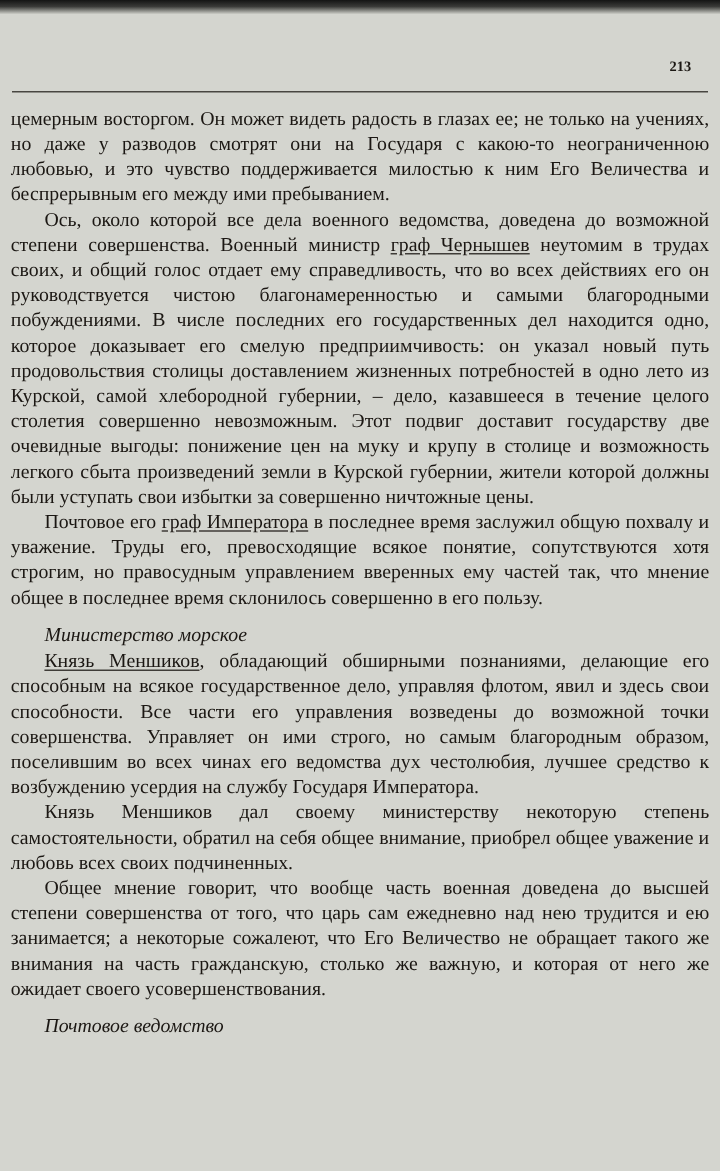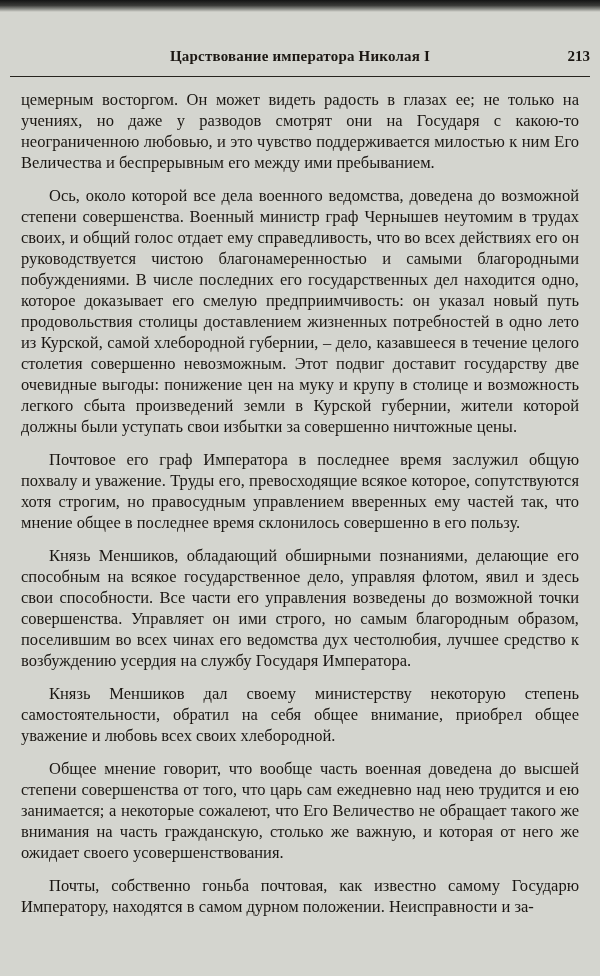--- a/index.html
+++ b/index.html
@@ -33,82 +33,83 @@
     position: absolute;
     left: 0;
     right: 0;
     text-align: center;
     font-weight: bold;
     font-size: 15px;
     letter-spacing: 0.2px;
   }
   .header .pagenum {
     position: absolute;
-    right: 10px;
+    right: 24px;
     top: 0;
     font-weight: bold;
-    font-size: 15px;
+    font-size: 12px;
   }
   .rule {
     margin: 8px 10px 0 10px;
     border-top: 1.6px solid #26241f;
     height: 0;
   }
   .body {
     margin: 11px 9px 0 9px;
     font-size: 16.5px;
     line-height: 21px;
     text-align: justify;
     hyphens: auto;
     -webkit-hyphens: auto;
   }
   .body p {
-    margin: 12px;
+    margin: 0;
     text-indent: 28px;
   }
   .body p.first {
     text-indent: 0;
   }
   .body .section-heading {
     font-style: italic;
     text-indent: 28px;
     margin: 10px 0 1px 0;
     text-align: left;
   }
   .u {
+    text-decoration: underline;
     text-underline-offset: 2px;
   }
 </style>
 </head>
 <body>
 
 <div class="page">
 
   <div class="scan-edge"></div>
 
   <div class="header">
-    <span class="title">Царствование императора Николая I</span>
     <span class="pagenum">213</span>
   </div>
 
   <div class="rule"></div>
 
   <div class="body" lang="ru">
 
     <p class="first"><span>цемерным восторгом. Он может видеть радость в глазах ее; не только на учениях, но даже у разводов смотрят они на Государя с какою-то неограниченною любовью, и это чувство поддерживается милостью к ним Его Величества и беспрерывным его между ими пребыванием.</span></p>
 
     <p><span>Ось, около которой все дела военного ведомства, доведена до возможной степени совершенства. Военный министр </span><span class="u">граф Чернышев</span><span> неутомим в трудах своих, и общий голос отдает ему справедливость, что во всех действиях его он руководствуется чистою благонамеренностью и самыми благородными побуждениями. В числе последних его государственных дел находится одно, которое доказывает его смелую предприимчивость: он указал новый путь продовольствия столицы доставлением жизненных потребностей в одно лето из Курской, самой хлебородной губернии, – дело, казавшееся в течение целого столетия совершенно невозможным. Этот подвиг доставит государству две очевидные выгоды: понижение цен на муку и крупу в столице и возможность легкого сбыта произведений земли в Курской губернии, жители которой должны были уступать свои избытки за совершенно ничтожные цены.</span></p>
 
-    <p><span>Почтовое его </span><span class="u">граф Императора</span><span> в последнее время заслужил общую похвалу и уважение. Труды его, превосходящие всякое которое, сопутствуются хотя строгим, но правосудным управлением вверенных ему частей так, что мнение общее в последнее время склонилось совершенно в его пользу.</span></p>
+    <p><span>Почтовое его </span><span class="u">граф Императора</span><span> в последнее время заслужил общую похвалу и уважение. Труды его, превосходящие всякое понятие, сопутствуются хотя строгим, но правосудным управлением вверенных ему частей так, что мнение общее в последнее время склонилось совершенно в его пользу.</span></p>
 
+    <p class="section-heading">Министерство морское</p>
 
     <p><span class="u">Князь Меншиков</span><span>, обладающий обширными познаниями, делающие его способным на всякое государственное дело, управляя флотом, явил и здесь свои способности. Все части его управления возведены до возможной точки совершенства. Управляет он ими строго, но самым благородным образом, поселившим во всех чинах его ведомства дух честолюбия, лучшее средство к возбуждению усердия на службу Государя Императора.</span></p>
 
-    <p><span>Князь Меншиков дал своему министерству некоторую степень самостоятельности, обратил на себя общее внимание, приобрел общее уважение и любовь всех своих хлебородной.</span></p>
+    <p><span>Князь Меншиков дал своему министерству некоторую степень самостоятельности, обратил на себя общее внимание, приобрел общее уважение и любовь всех своих подчиненных.</span></p>
 
     <p><span>Общее мнение говорит, что вообще часть военная доведена до высшей степени совершенства от того, что царь сам ежедневно над нею трудится и ею занимается; а некоторые сожалеют, что Его Величество не обращает такого же внимания на часть гражданскую, столько же важную, и которая от него же ожидает своего усовершенствования.</span></p>
 
+    <p class="section-heading">Почтовое ведомство</p>
 
-    <p><span>Почты, собственно гоньба почтовая, как известно самому Государю Императору, находятся в самом дурном положении. Неисправности и за-</span></p>
 
   </div>
 
 </div>
 
 </body></html>

